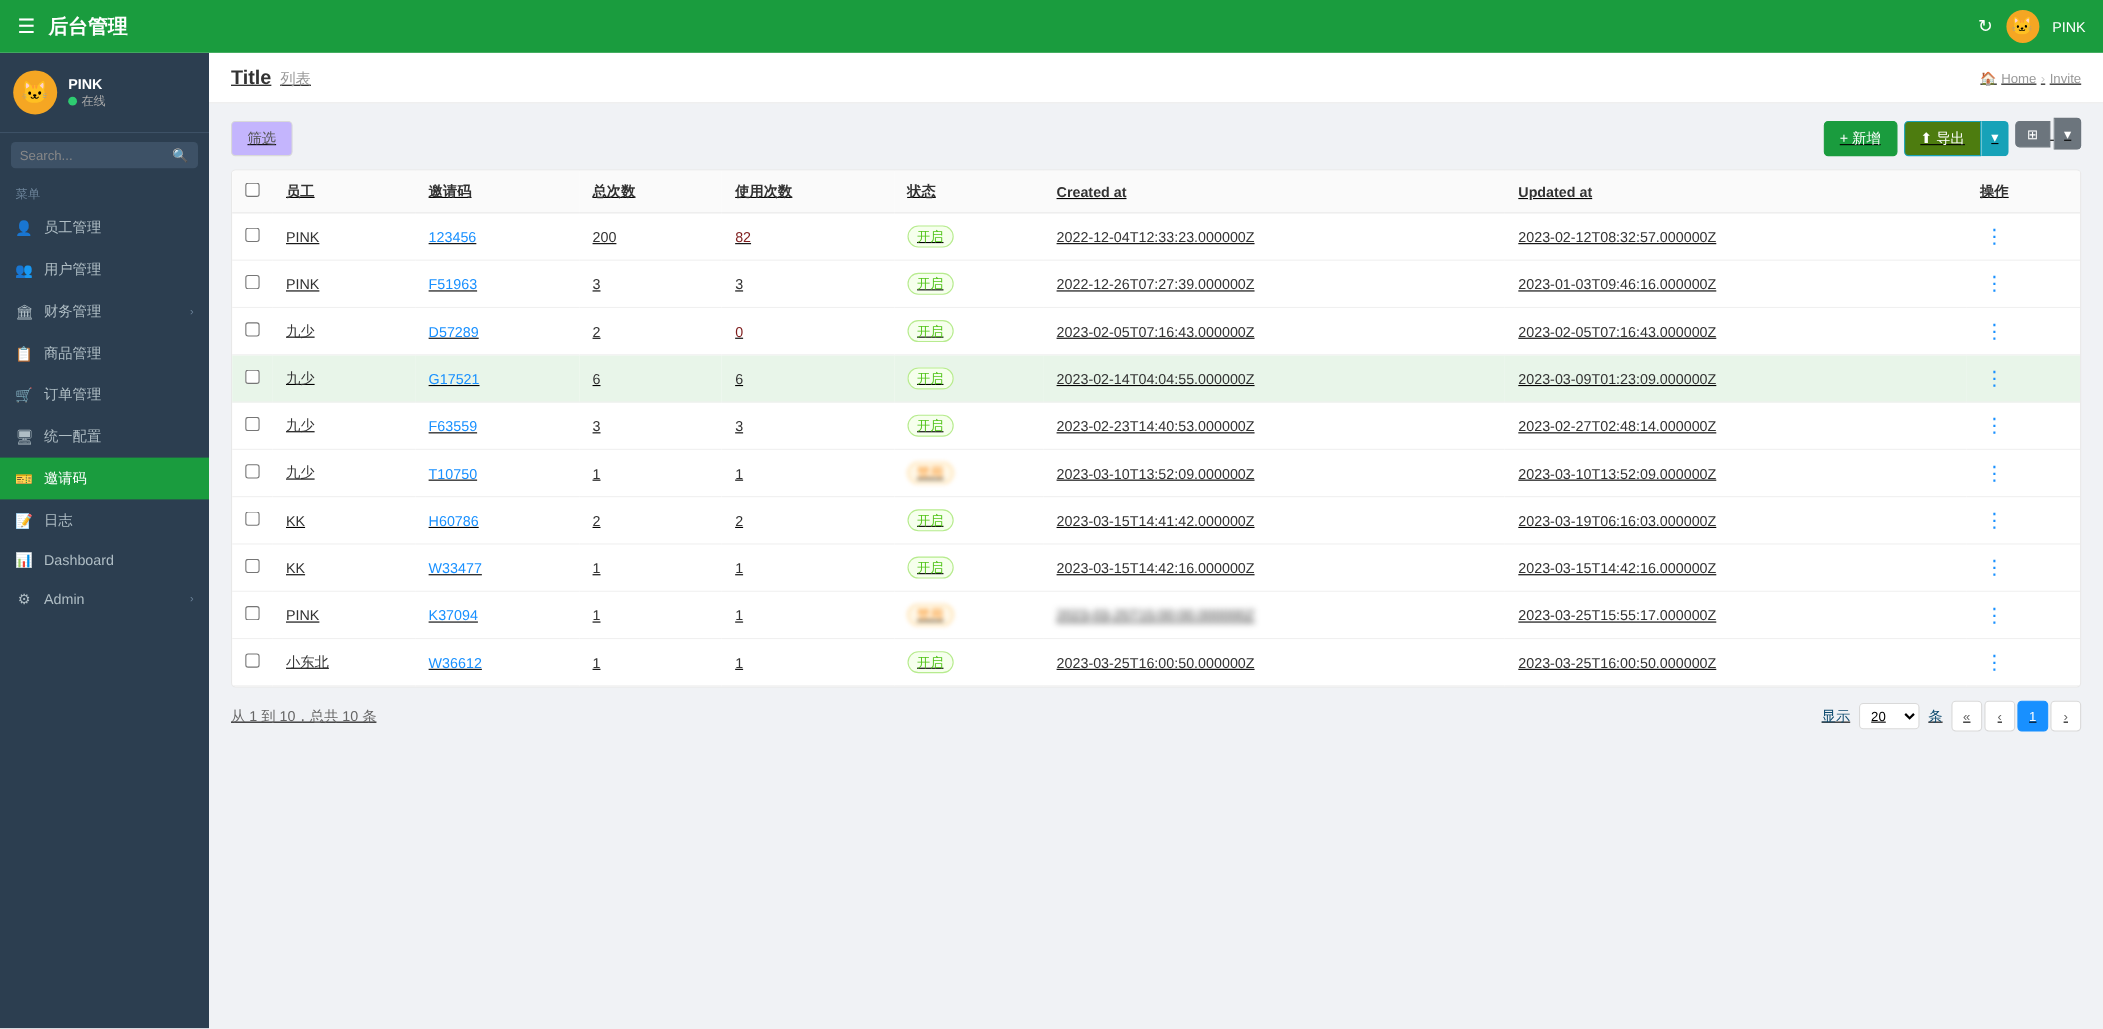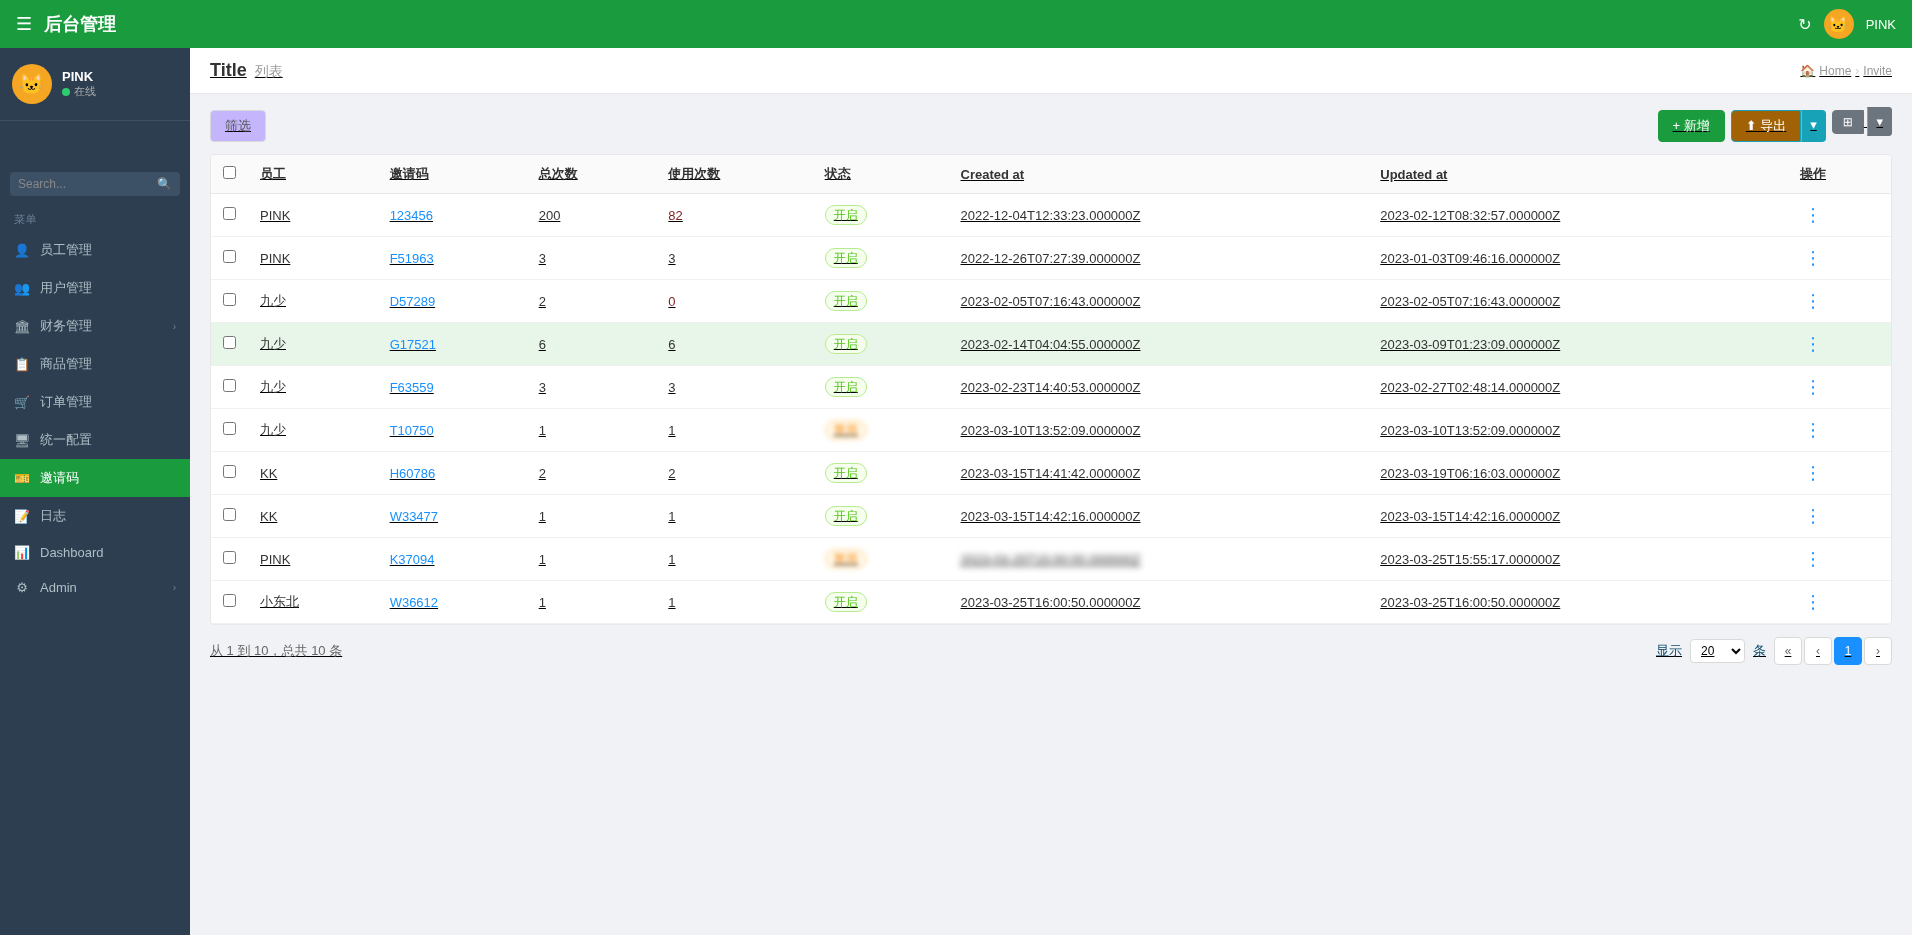--- a/index.html
+++ b/index.html
@@ -23,21 +23,21 @@
     .sidebar-user { padding: 16px 12px; display: flex; align-items: center; gap: 10px; border-bottom: 1px solid #3d5166; }
     .sidebar-avatar { width: 40px; height: 40px; border-radius: 50%; background: #f5a623; display: flex; align-items: center; justify-content: center; font-size: 20px; flex-shrink: 0; }
     .sidebar-user-info { }
     .sidebar-username { color: #fff; font-size: 13px; font-weight: bold; }
     .sidebar-status { display: flex; align-items: center; gap: 4px; font-size: 11px; color: #aaa; }
     .status-dot { width: 8px; height: 8px; border-radius: 50%; background: #2ecc71; display: inline-block; }
 
     .sidebar-search { padding: 8px 10px; }
     .sidebar-search input { width: 100%; background: #3d5166; border: none; border-radius: 4px; padding: 5px 28px 5px 8px; color: #ccc; font-size: 12px; outline: none; }
     .sidebar-search input::placeholder { color: #888; }
-    .search-wrap { position: relative; margin-top: 43px; }
+    .search-wrap { position: relative; }
     .search-wrap .search-icon-inner { position: absolute; right: 8px; top: 50%; transform: translateY(-50%); color: #888; font-size: 12px; }
 
     .sidebar-menu-label { color: #6c8399; font-size: 11px; padding: 8px 14px 4px; text-transform: uppercase; letter-spacing: 0.5px; }
 
     .sidebar-item { display: flex; align-items: center; gap: 10px; padding: 10px 14px; color: #b0bec5; cursor: pointer; transition: background 0.2s; position: relative; }
     .sidebar-item.active { background: #1a9c3e; color: #fff; }
     .sidebar-item .menu-icon { width: 16px; text-align: center; flex-shrink: 0; }
     .sidebar-item .menu-label { font-size: 13px; flex: 1; }
     .sidebar-item .chevron { font-size: 10px; color: #6c8399; }
 
@@ -54,21 +54,21 @@
 
     .content-body { flex: 1; overflow-y: auto; padding: 16px 20px; }
 
     
     .toolbar { display: flex; align-items: center; justify-content: space-between; margin-bottom: 12px; }
     .toolbar-left { display: flex; gap: 8px; }
     .toolbar-right { display: flex; gap: 6px; border-radius: 16px; }
 
     .btn { display: inline-flex; align-items: center; gap: 4px; padding: 6px 14px; border-radius: 4px; border: 1px solid transparent; font-size: 13px; cursor: pointer; font-family: inherit; }
     .btn-primary { background: #1a9c3e; color: #fff; border-color: #1a9c3e; }
-    .btn-info { background: #a16207; color: #fff; border-color: #17a2b8; }
+    .btn-info { background: #4d7c0f; color: #fff; border-color: #17a2b8; }
     .btn-filter { background: #c4b5fd; color: #555; border: 1px solid #d9d9d9; }
     .btn-sm { padding: 4px 10px; font-size: 12px; }
 
     .btn-split { display: inline-flex; }
     .btn-split .btn-main { border-radius: 4px 0 0 4px; }
     .btn-split .btn-caret { border-radius: 0 4px 4px 0; border-left: 1px solid rgba(255,255,255,0.3); padding: 6px 8px; background: #17a2b8; color: #fff; border-top: 1px solid #17a2b8; border-right: 1px solid #17a2b8; border-bottom: 1px solid #17a2b8; cursor: pointer; }
     .btn-split2 .btn-caret2 { border-radius: 0 4px 4px 0; border-left: 1px solid rgba(255,255,255,0.3); padding: 6px 8px; background: #6c757d; color: #fff; border-top: 1px solid #6c757d; border-right: 1px solid #6c757d; border-bottom: 1px solid #6c757d; cursor: pointer; }
 
     
     .table-wrap { background: #fff; border-radius: 4px; overflow: hidden; border: 1px solid #e8e8e8; }

